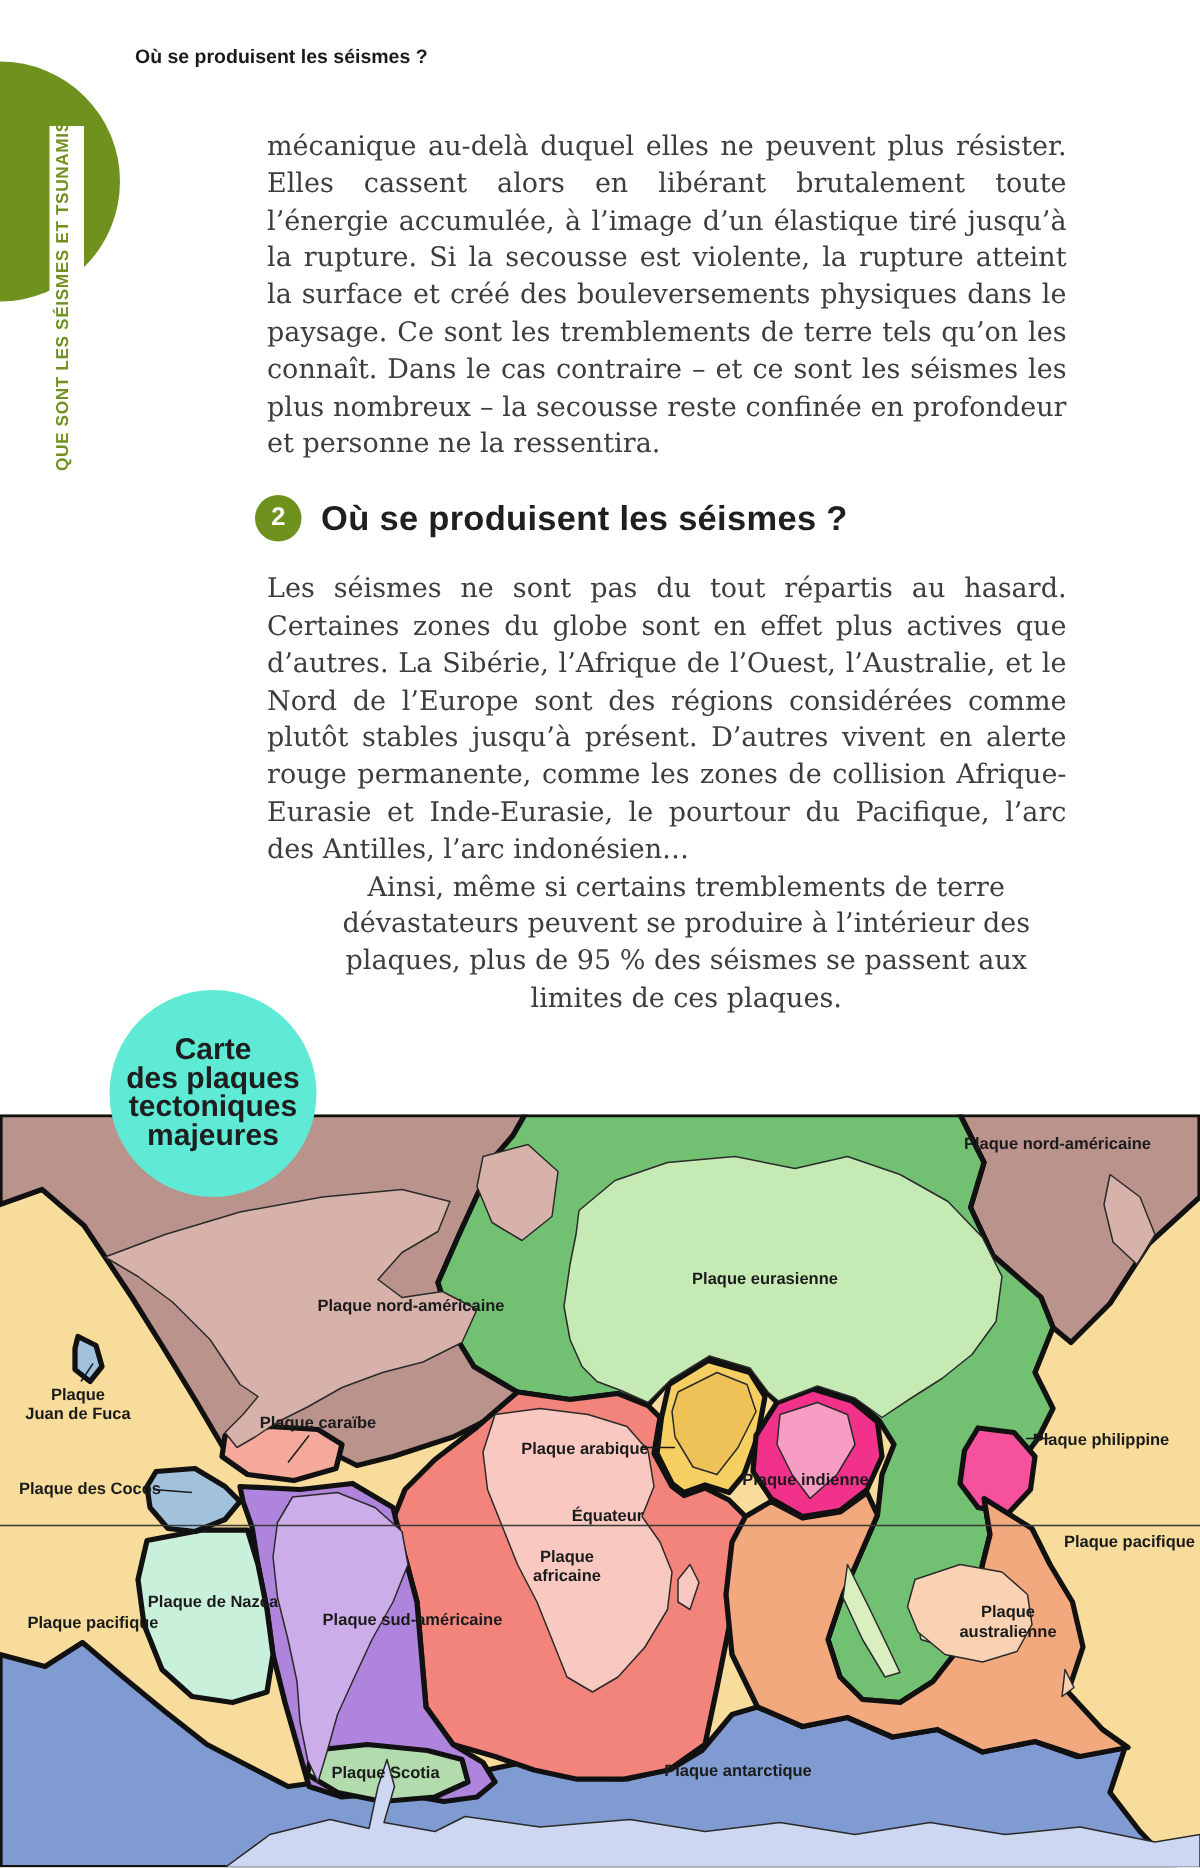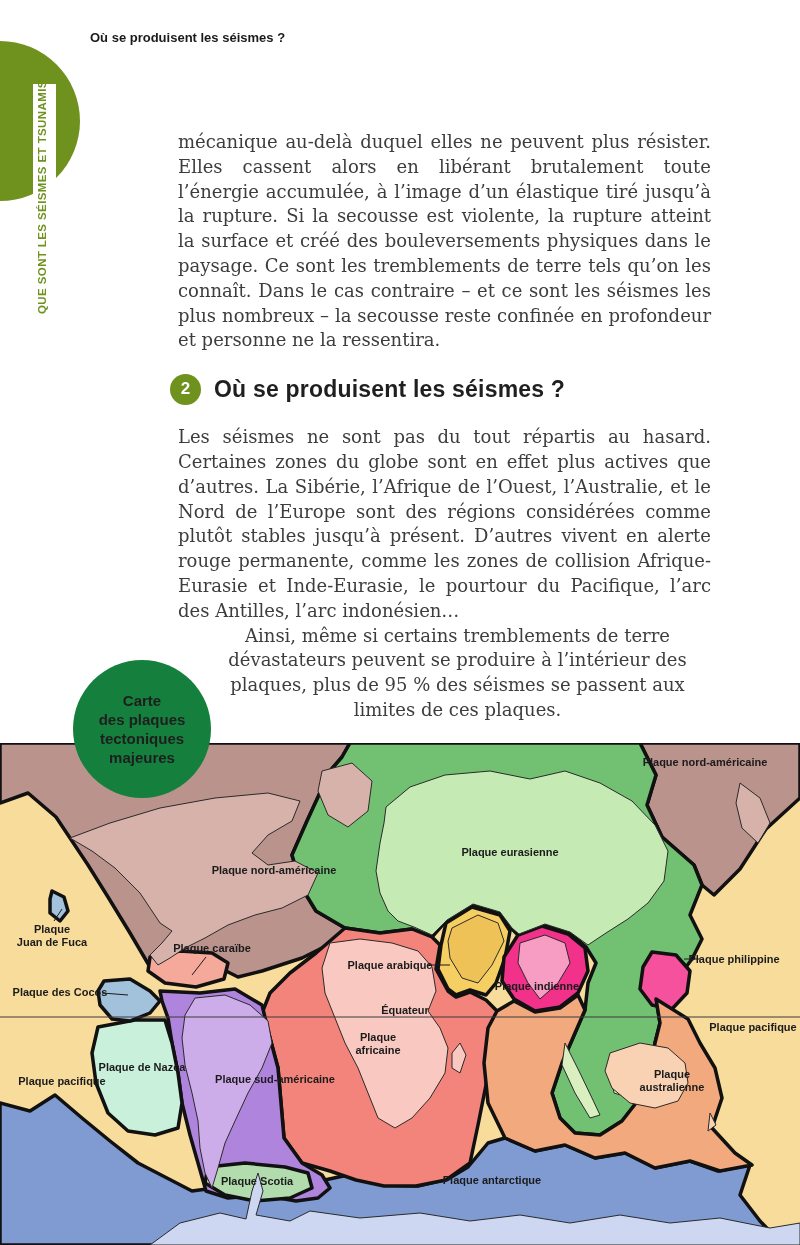--- a/index.html
+++ b/index.html
@@ -11,35 +11,35 @@
                background:#6F921F;}
   .tab-strip{position:absolute;left:33px;top:84px;width:23px;height:230px;background:#fff;}
   .tab-text{position:absolute;left:36px;top:314px;width:230px;transform:rotate(-90deg);
             transform-origin:top left;font-weight:bold;font-size:11.5px;letter-spacing:.4px;
             color:#6F921F;white-space:nowrap;}
 
   .running-head{position:absolute;left:90px;top:30px;font-size:13px;font-weight:bold;color:#1a1a1a;}
 
   
   .col{position:absolute;left:178px;top:86px;width:533px;color:#3d3d3d;
-       font-family:"DejaVu Serif",serif;font-size:18px;line-height:24.8px;text-align:justify;margin-top:44px;}
+       font-family:"DejaVu Serif",serif;font-size:18px;line-height:24.8px;text-align:justify;}
   .col p{margin:0;}
   .p4{text-align:center;padding-left:26px;}
 
   .section-head{display:flex;align-items:center;gap:13px;margin:21px 0 20px -8px;}
   .num-circle{width:31px;height:31px;border-radius:50%;background:#6F921F;color:#fff;
               display:flex;align-items:center;justify-content:center;
               font-family:"Liberation Sans",sans-serif;font-weight:bold;font-size:17px;flex:0 0 31px;}
   .section-title{font-family:"Liberation Sans",sans-serif;font-weight:bold;font-size:23px;
                  color:#1f1f1f;letter-spacing:.2px;}
 
   
   .bubble{position:absolute;left:73px;top:660px;width:138px;height:138px;border-radius:50%;
-          background:#15803d;display:flex;align-items:center;justify-content:center;text-align:center;
-          font-weight:bold;font-size:15px;line-height:19px;color:#1e1e1e;white-space:pre-line;z-index:5;}
+          background:#5eead4;display:flex;align-items:center;justify-content:center;text-align:center;
+          font-weight:bold;font-size:20px;line-height:19px;color:#1e1e1e;white-space:pre-line;z-index:5;}
 
   
   .map-wrap{position:absolute;left:0;top:743px;width:800px;height:502px;}
   svg{display:block;}
   .plate{stroke:#111;stroke-width:3.5;stroke-linejoin:round;}
   .land{stroke:#2a2a2a;stroke-width:1;stroke-linejoin:round;}
   .map-label{font:bold 11px "Liberation Sans",sans-serif;fill:#1b1b1b;}
   .leader{stroke:#1b1b1b;stroke-width:1;}
   .equator{stroke:#3a3a3a;stroke-width:1;}
 </style>

